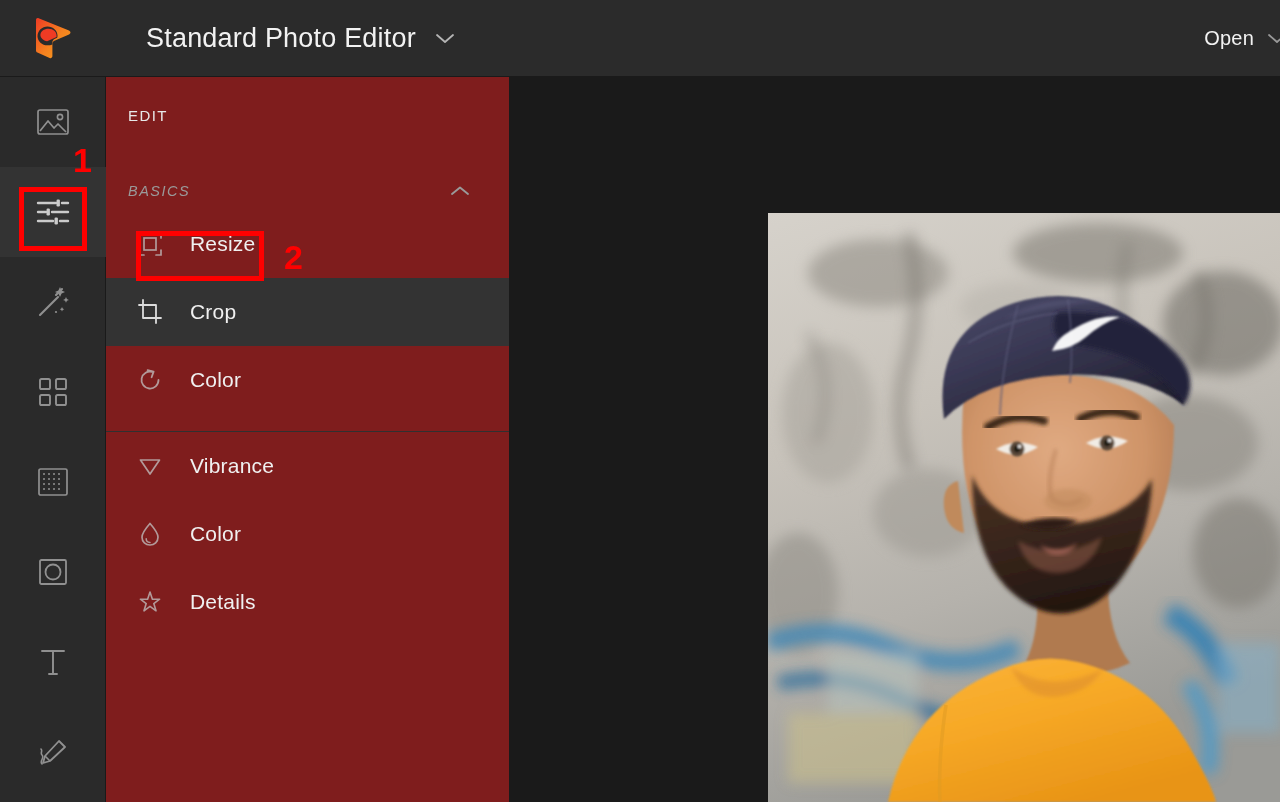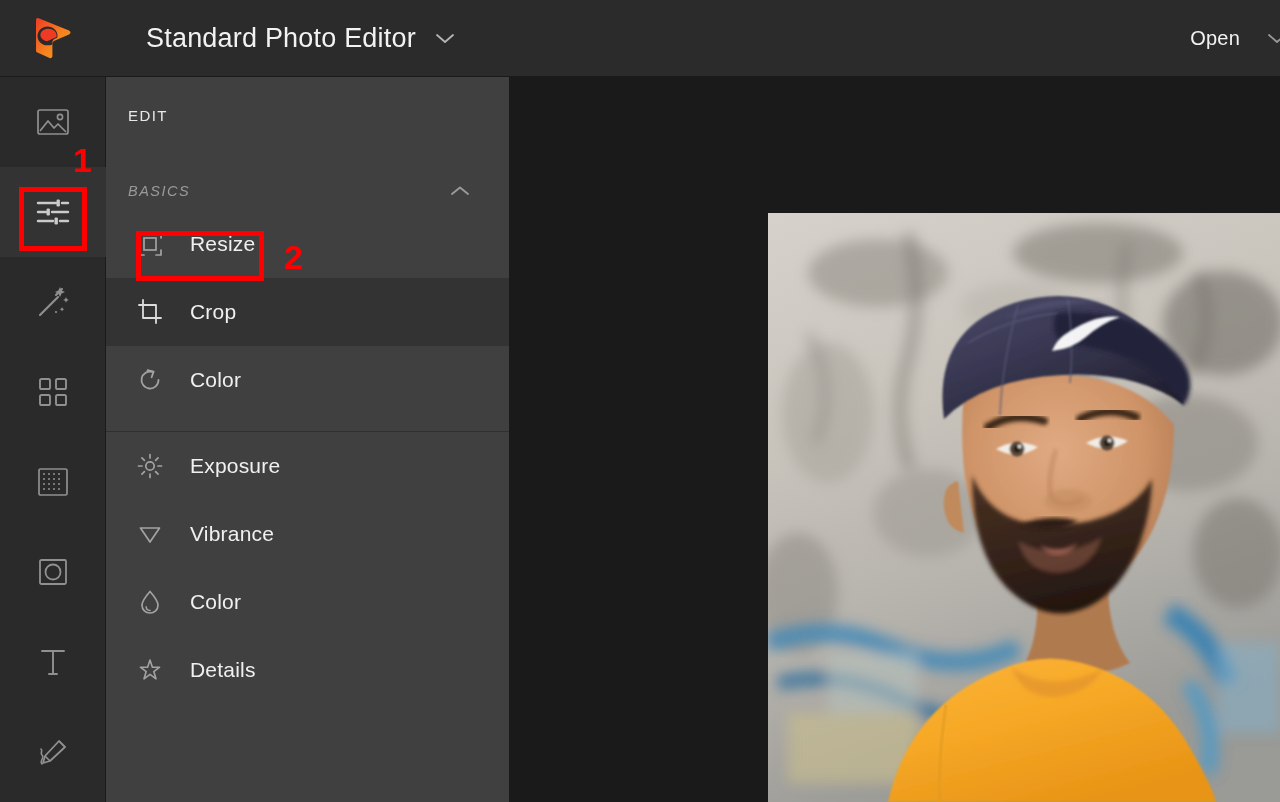--- a/index.html
+++ b/index.html
@@ -18,21 +18,21 @@
     background:#2b2b2b;
     display:flex; align-items:center;
     border-bottom:1px solid #1a1a1a;
   }
   .logo-wrap { width:106px; display:flex; align-items:center; justify-content:center; }
   .logo { width:38px; height:42px; display:block; }
   .doc-title-wrap { display:flex; align-items:center; gap:18px; margin-left:40px; }
   .doc-title { font-size:27px; color:#f2f2f2; letter-spacing:.2px; font-weight:400; }
   .chev { display:block; }
   .header-right {
-    margin-left:auto; display:flex; align-items:center; gap:26px;
+    margin-left:auto; display:flex; align-items:center; gap:12px;
     padding-right:0;
   }
   .open-btn { font-size:20px; color:#f2f2f2; letter-spacing:.2px; }
   .edge-chev { width:22px; overflow:hidden; display:block; margin-right:-8px; }
 
   
   .rail {
     position:absolute; top:77px; left:0; width:106px; height:725px;
     background:#2a2a2a;
     border-right:1px solid #1a1a1a;
@@ -42,21 +42,21 @@
     display:flex; align-items:center; justify-content:center;
     position:relative;
   }
   .rail-item.active { background:#333333; }
   .rail-icon { opacity:.72; display:block; }
   .rail-item.active .rail-icon { opacity:.88; }
 
   
   .panel {
     position:absolute; top:77px; left:106px; width:403px; height:725px;
-    background:#404040;
+    background:#7f1d1d;
     overflow:hidden;
   }
   .panel-title {
     font-size:15px; color:#e8e8e8; letter-spacing:1.4px;
     padding:30px 0 0 22px;
   }
   .section-head {
     display:flex; align-items:center; justify-content:space-between;
     padding:0 38px 0 22px;
     height:38px; margin-top:48px;
@@ -288,38 +288,20 @@
           <path d="M21.5 13 A8.5 8.5 0 1 1 15.5 4.9" stroke="#c4c4c4" stroke-width="1.8" fill="none" stroke-linecap="round"></path>
           <path d="M10.6 3.2 L16.6 4.6 L14.6 10.2" stroke="#c4c4c4" stroke-width="1.8" fill="none" stroke-linecap="round" stroke-linejoin="round"></path>
         </svg>
       </span>
       <span class="row-label">Color</span>
     </div>
 
     <div class="divider"></div>
 
 
-    <div class="row">
-      <span class="row-icon">
-        <svg width="26" height="26" viewBox="0 0 26 26">
-          <circle cx="13" cy="13" r="4.2" stroke="#c4c4c4" stroke-width="1.7" fill="none"></circle>
-          <g stroke="#c4c4c4" stroke-width="1.7" stroke-linecap="round">
-            <line x1="13" y1="1.5" x2="13" y2="5"></line>
-              <line x1="13" y1="21" x2="13" y2="24.5"></line>
-            <line x1="1.5" y1="13" x2="5" y2="13"></line>
-              <line x1="21" y1="13" x2="24.5" y2="13"></line>
-            <line x1="4.9" y1="4.9" x2="7.4" y2="7.4"></line>
-              <line x1="18.6" y1="18.6" x2="21.1" y2="21.1"></line>
-            <line x1="21.1" y1="4.9" x2="18.6" y2="7.4"></line>
-              <line x1="7.4" y1="18.6" x2="4.9" y2="21.1"></line>
-          </g>
-        </svg>
-      </span>
-      <span class="row-label">Exposure</span>
-    </div>
 
 
     <div class="row">
       <span class="row-icon">
         <svg width="26" height="26" viewBox="0 0 26 26">
           <path d="M3.5 7 H22.5 L13 21 Z" stroke="#c4c4c4" stroke-width="1.7" fill="none" stroke-linejoin="round"></path>
         </svg>
       </span>
       <span class="row-label">Vibrance</span>
     </div>

